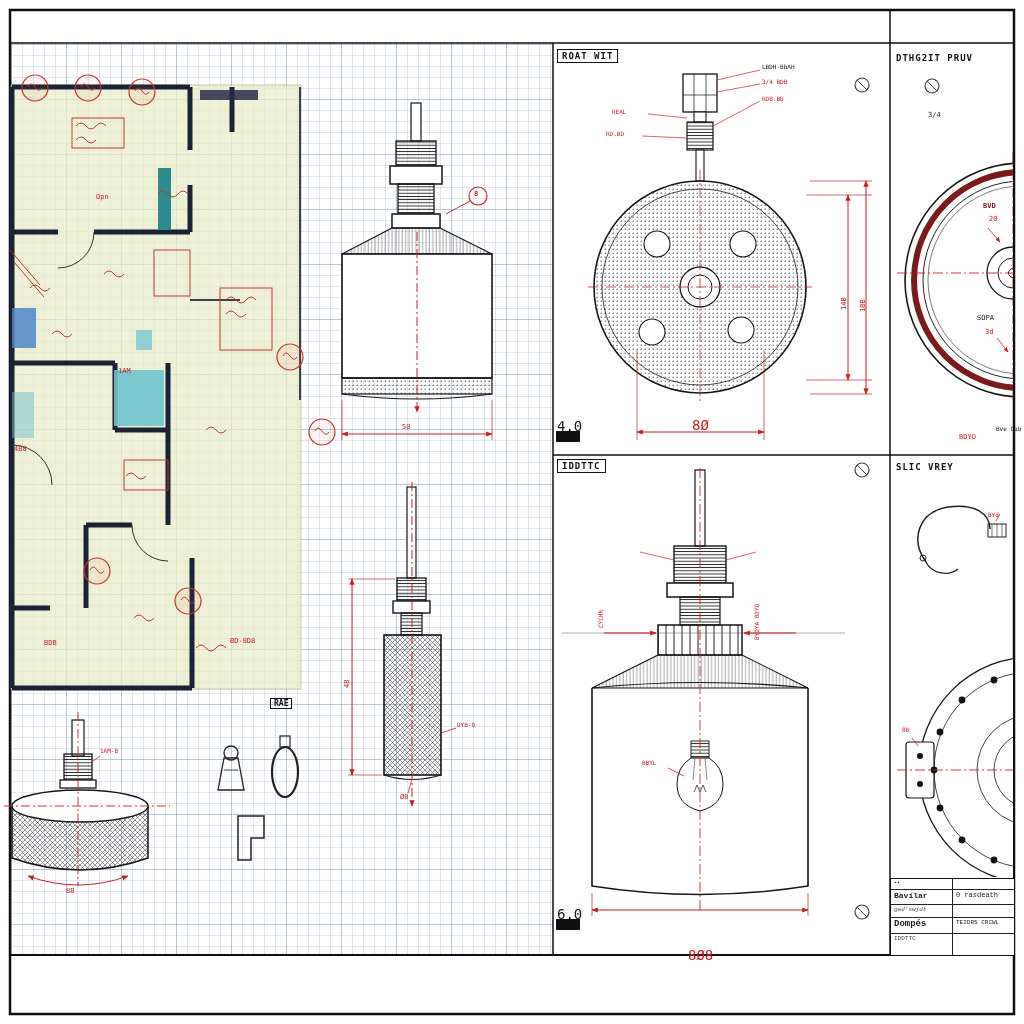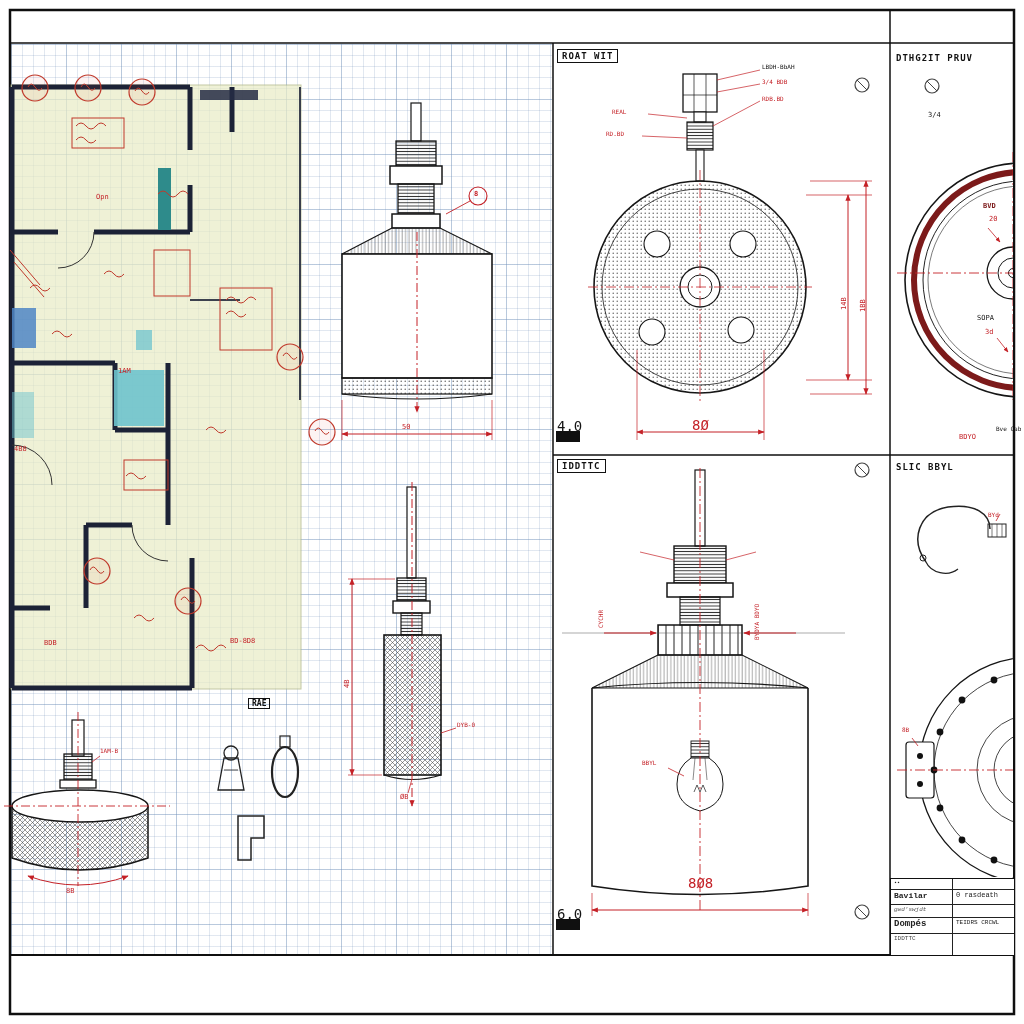--- a/index.html
+++ b/index.html
@@ -350,36 +350,36 @@
       <circle cx="862" cy="912" r="7" stroke-width="1.2"></circle>
         <line x1="857" y1="907" x2="867" y2="917" stroke-width="1"></line>
       <circle cx="932" cy="86" r="7" stroke-width="1.2"></circle>
         <line x1="927" y1="81" x2="937" y2="91" stroke-width="1"></line>
     </g>
   </svg>
 
   <div class="panel-label" style="left:557px;top:49px">ROAT WIT</div>
   <div class="panel-label" style="left:557px;top:459px">IDDTTC</div>
   <div class="plain-label" style="left:896px;top:53px">DTHG2IT PRUV</div>
-  <div class="plain-label" style="left:896px;top:462px">SLIC BBYL</div>
+  <div class="plain-label" style="left:896px;top:462px">SLIC VREY</div>
 
   <div class="t s8" style="left:557px;top:419px">4.0</div>
   <div class="blackbox" style="left:556px;top:431px;width:24px;height:11px"></div>
   <div class="t s8 red" style="left:692px;top:418px">8Ø</div>
   <div class="t s7 red rot" style="left:841px;top:310px">14B</div>
   <div class="t s7 red rot" style="left:860px;top:312px">1BB</div>
   <div class="t s6" style="left:762px;top:64px">LBDH-BbAH</div>
   <div class="t s6 red" style="left:762px;top:79px">3/4 BDB</div>
   <div class="t s6 red" style="left:762px;top:96px">RDB.BD</div>
   <div class="t s6 red" style="left:612px;top:109px">REAL</div>
   <div class="t s6 red" style="left:606px;top:131px">RD.BD</div>
 
   <div class="t s8" style="left:557px;top:907px">6.0</div>
   <div class="blackbox" style="left:556px;top:919px;width:24px;height:11px"></div>
-  <div class="t s8 red" style="left:688px;top:876px">8Ø8</div>
+  <div class="t s8 red" style="left:688px;top:948px">8Ø8</div>
   <div class="t s6 red rot" style="left:598px;top:628px">CYCHR</div>
   <div class="t s6 red rot" style="left:754px;top:640px">BYDYA BDYO</div>
   <div class="t s6 red" style="left:642px;top:760px">BBYL</div>
 
   <div class="t s7" style="left:928px;top:112px">3/4</div>
   <div class="t s7 maroon" style="left:983px;top:203px">BVD</div>
   <div class="t s7 red" style="left:989px;top:216px">20</div>
   <div class="t s7" style="left:977px;top:315px">SOPA</div>
   <div class="t s7 red" style="left:985px;top:329px">3d</div>
   <div class="t s7 red" style="left:959px;top:434px">BDYO</div>
@@ -388,21 +388,21 @@
   <div class="t s6 red" style="left:988px;top:512px">BYd</div>
   <div class="t s6 red" style="left:902px;top:727px">8B</div>
 
   <div class="t s7 red b" style="left:474px;top:191px">8</div>
   <div class="t s7 red" style="left:402px;top:424px">50</div>
   <div class="t s7 red rot" style="left:344px;top:688px">4B</div>
   <div class="t s6 red" style="left:457px;top:722px">DYB-0</div>
   <div class="t s7 red" style="left:400px;top:794px">ØB</div>
   <div class="t s7 red" style="left:66px;top:888px">8B</div>
   <div class="t s6 red" style="left:100px;top:748px">1AM-B</div>
-  <div class="tag" style="left:248px;top:698px">RAE</div>
+  <div class="tag" style="left:270px;top:698px">RAE</div>
   <div class="t s7 red" style="left:96px;top:194px">Opn</div>
   <div class="t s7 red" style="left:118px;top:368px">1AM</div>
   <div class="t s7 red" style="left:14px;top:446px">4B8</div>
   <div class="t s7 red" style="left:44px;top:640px">BDB</div>
   <div class="t s7 red" style="left:230px;top:638px">BD-8D8</div>
 
   <div id="titleblock">
     <div class="tb-row" style="height:11px">
       <div class="tb-cell tb-left" style="font-size:5px">▪▪</div>
       <div class="tb-cell tb-right" style="font-size:5px"></div>

